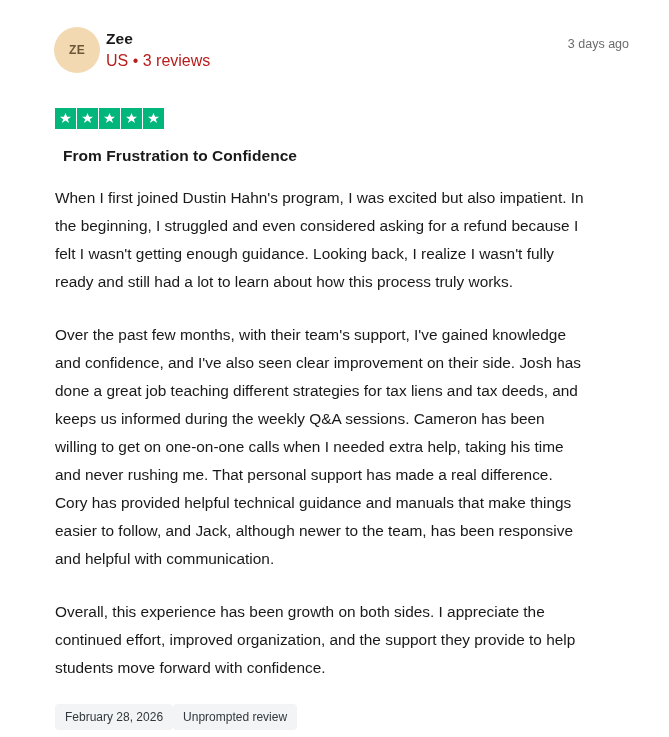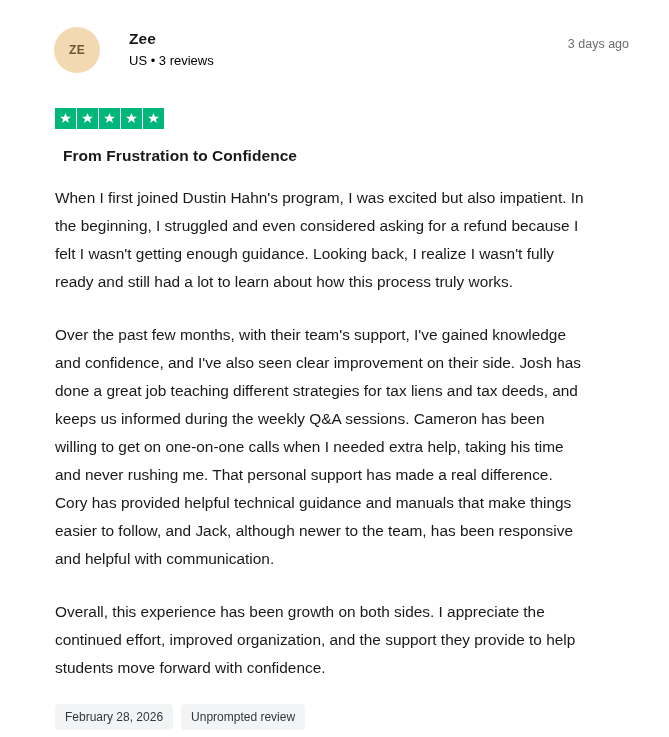--- a/index.html
+++ b/index.html
@@ -38,33 +38,33 @@
     display: flex;
     align-items: center;
     justify-content: center;
     font-size: 12px;
     font-weight: 700;
     letter-spacing: 0.4px;
     flex: 0 0 auto;
     margin-top: 1px;
   }
   .author-block {
-    margin-left: 29px;
+    margin-left: 6px;
     padding-top: 3px;
   }
   .author-name {
     font-size: 15.5px;
     font-weight: 700;
     color: #191919;
     line-height: 20px;
     letter-spacing: 0.1px;
   }
   .author-meta {
-    font-size: 13px;
-    color: #000000;
+    font-size: 16px;
+    color: #b91c1c;
     line-height: 18px;
     margin-top: 3px;
   }
   .review-date {
     position: absolute;
     right: 0;
     top: 11px;
     font-size: 12.5px;
     color: #6b6b6b;
   }
@@ -103,21 +103,20 @@
     color: #191919;
     max-width: 532px;
     letter-spacing: 0.005px;
   }
   .review-body p { margin: 0 0 25px 0; }
   .review-body p:last-child { margin-bottom: 0; margin-top: 20px; }
 
   
   .tag-row {
     display: flex;
-    gap: 8px;
     margin-top: 22px;
     margin-left: 1px;
   }
   .tag {
     background: #f2f4f5;
     color: #32383d;
     font-size: 12px;
     line-height: 14px;
     padding: 6px 10px;
     border-radius: 4px;

